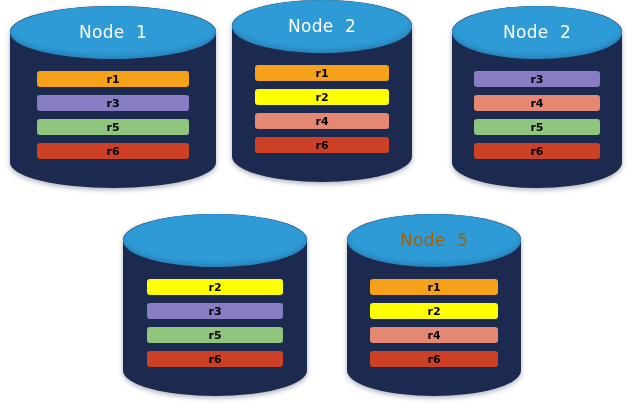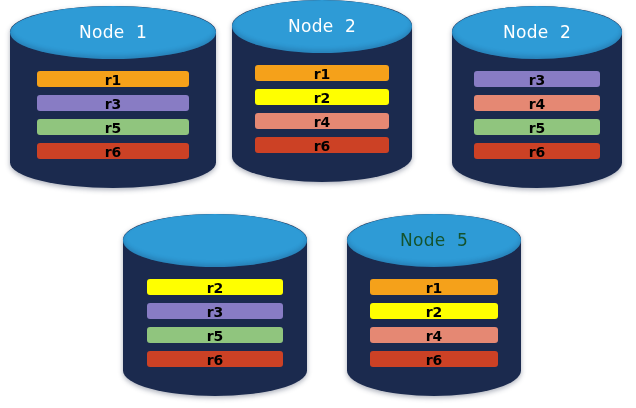--- a/index.html
+++ b/index.html
@@ -85,23 +85,23 @@
     align-items: center;
     box-sizing: border-box;
   }
 
   .shard {
     width: 74%;
     height: 16px;
     border-radius: 3px;
     margin-bottom: 8px;
     display: flex;
-    align-items: flex-end;
+    align-items: center;
     justify-content: center;
-    font-size: 14px;
+    font-size: 11px;
     font-weight: bold;
     color: #000000;
     box-sizing: border-box;
     line-height: 1;
   }
   .shard:last-child { margin-bottom: 0; }
 </style>
 </head>
 <body>
 
@@ -182,21 +182,21 @@
         </div>
         <div class="shard" style="background: rgb(204, 65, 37);">
           <span style="color: rgb(0, 0, 0);">r6</span>
         </div>
       </div>
     </div>
     <div class="node" style="left: 347px; top: 214px; width: 174px; height: 182px;">
       <div class="cyl-body" style="background: rgb(27, 42, 78);"></div>
       <div class="cyl-top" style="background: rgb(46, 155, 214);"></div>
       <div class="cyl-top-shade"></div>
-      <div class="node-title" style="color: #14532d;">Node  5</div>
+      <div class="node-title" style="color: #a16207;">Node  5</div>
       <div class="shards" style="top: 65px;">
         <div class="shard" style="background: rgb(245, 161, 26);">
           <span style="color: rgb(0, 0, 0);">r1</span>
         </div>
         <div class="shard" style="background: rgb(255, 255, 0);">
           <span style="color: rgb(0, 0, 0);">r2</span>
         </div>
         <div class="shard" style="background: rgb(229, 136, 115);">
           <span style="color: rgb(0, 0, 0);">r4</span>
         </div>

